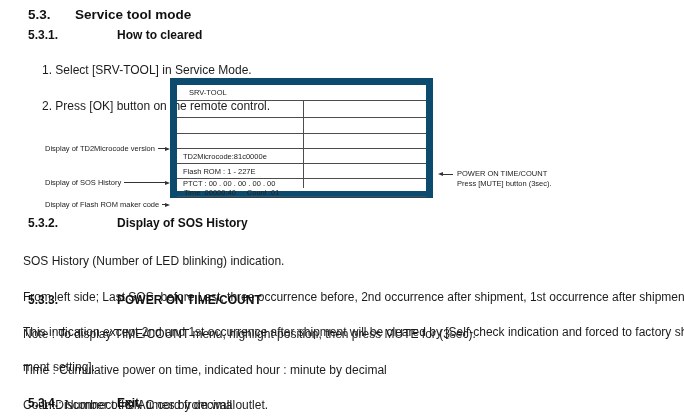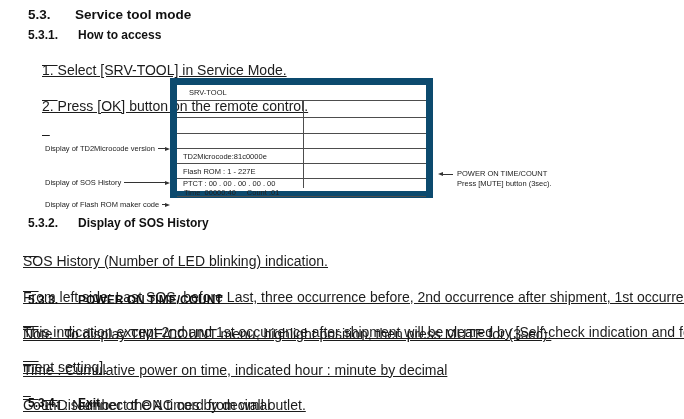--- a/index.html
+++ b/index.html
@@ -3,24 +3,24 @@
 <meta charset="utf-8">
 <style>
   html,body{margin:0;padding:0;background:#ffffff;}
   .page{
     position:relative;width:684px;height:419px;background:#ffffff;
     font-family:"Liberation Sans",sans-serif;color:#1c1c1c;overflow:hidden;
   }
   
   .h1{position:absolute;left:28px;top:7px;display:flex;font-weight:bold;font-size:13.5px;color:#111;}
   .h1 .num{width:47px;}
-  .h2{position:absolute;left:28px;display:flex;font-weight:bold;font-size:12px;color:#111;}
+  .h2{position:absolute;left:28px;display:flex;font-weight:bold;font-size:12px;color:#111;gap:39px;}
   .h2 .num{width:50px;}
   
-  .lines{position:absolute;font-size:14px;line-height:11.7px;white-space:pre;color:#1c1c1c;text-decoration:underline;}
+  .lines{position:absolute;font-size:12px;line-height:11.7px;white-space:pre;color:#1c1c1c;}
   .steps{left:42px;}
   .para{left:23px;}
   
   .srv-box{
     position:absolute;left:170px;top:78px;width:263px;height:120px;
     border:7px solid #0c4a6e;box-sizing:border-box;font-size:7.5px;color:#222;
   }
   .t-header{height:16px;border-bottom:1px solid #4d4d4d;display:flex;align-items:center;
     padding-left:12px;box-sizing:border-box;}
   .t-row{display:flex;box-sizing:border-box;border-bottom:1px solid #4d4d4d;}
@@ -53,21 +53,21 @@
 
 <div class="page">
 
   <div class="h1">
     <span class="num">5.3.</span>
     <span>Service tool mode</span>
   </div>
 
   <div class="h2 top-531">
     <span class="num">5.3.1.</span>
-    <span>How to access</span>
+    <span>How to cleared</span>
   </div>
   <div class="lines steps top-steps531">
     <div>1. Select [SRV-TOOL] in Service Mode.</div>
     <div>2. Press [OK] button on the remote control.</div>
   </div>
 
   <div class="srv-box">
     <div class="t-header">
       <span>SRV-TOOL</span>
     </div>

